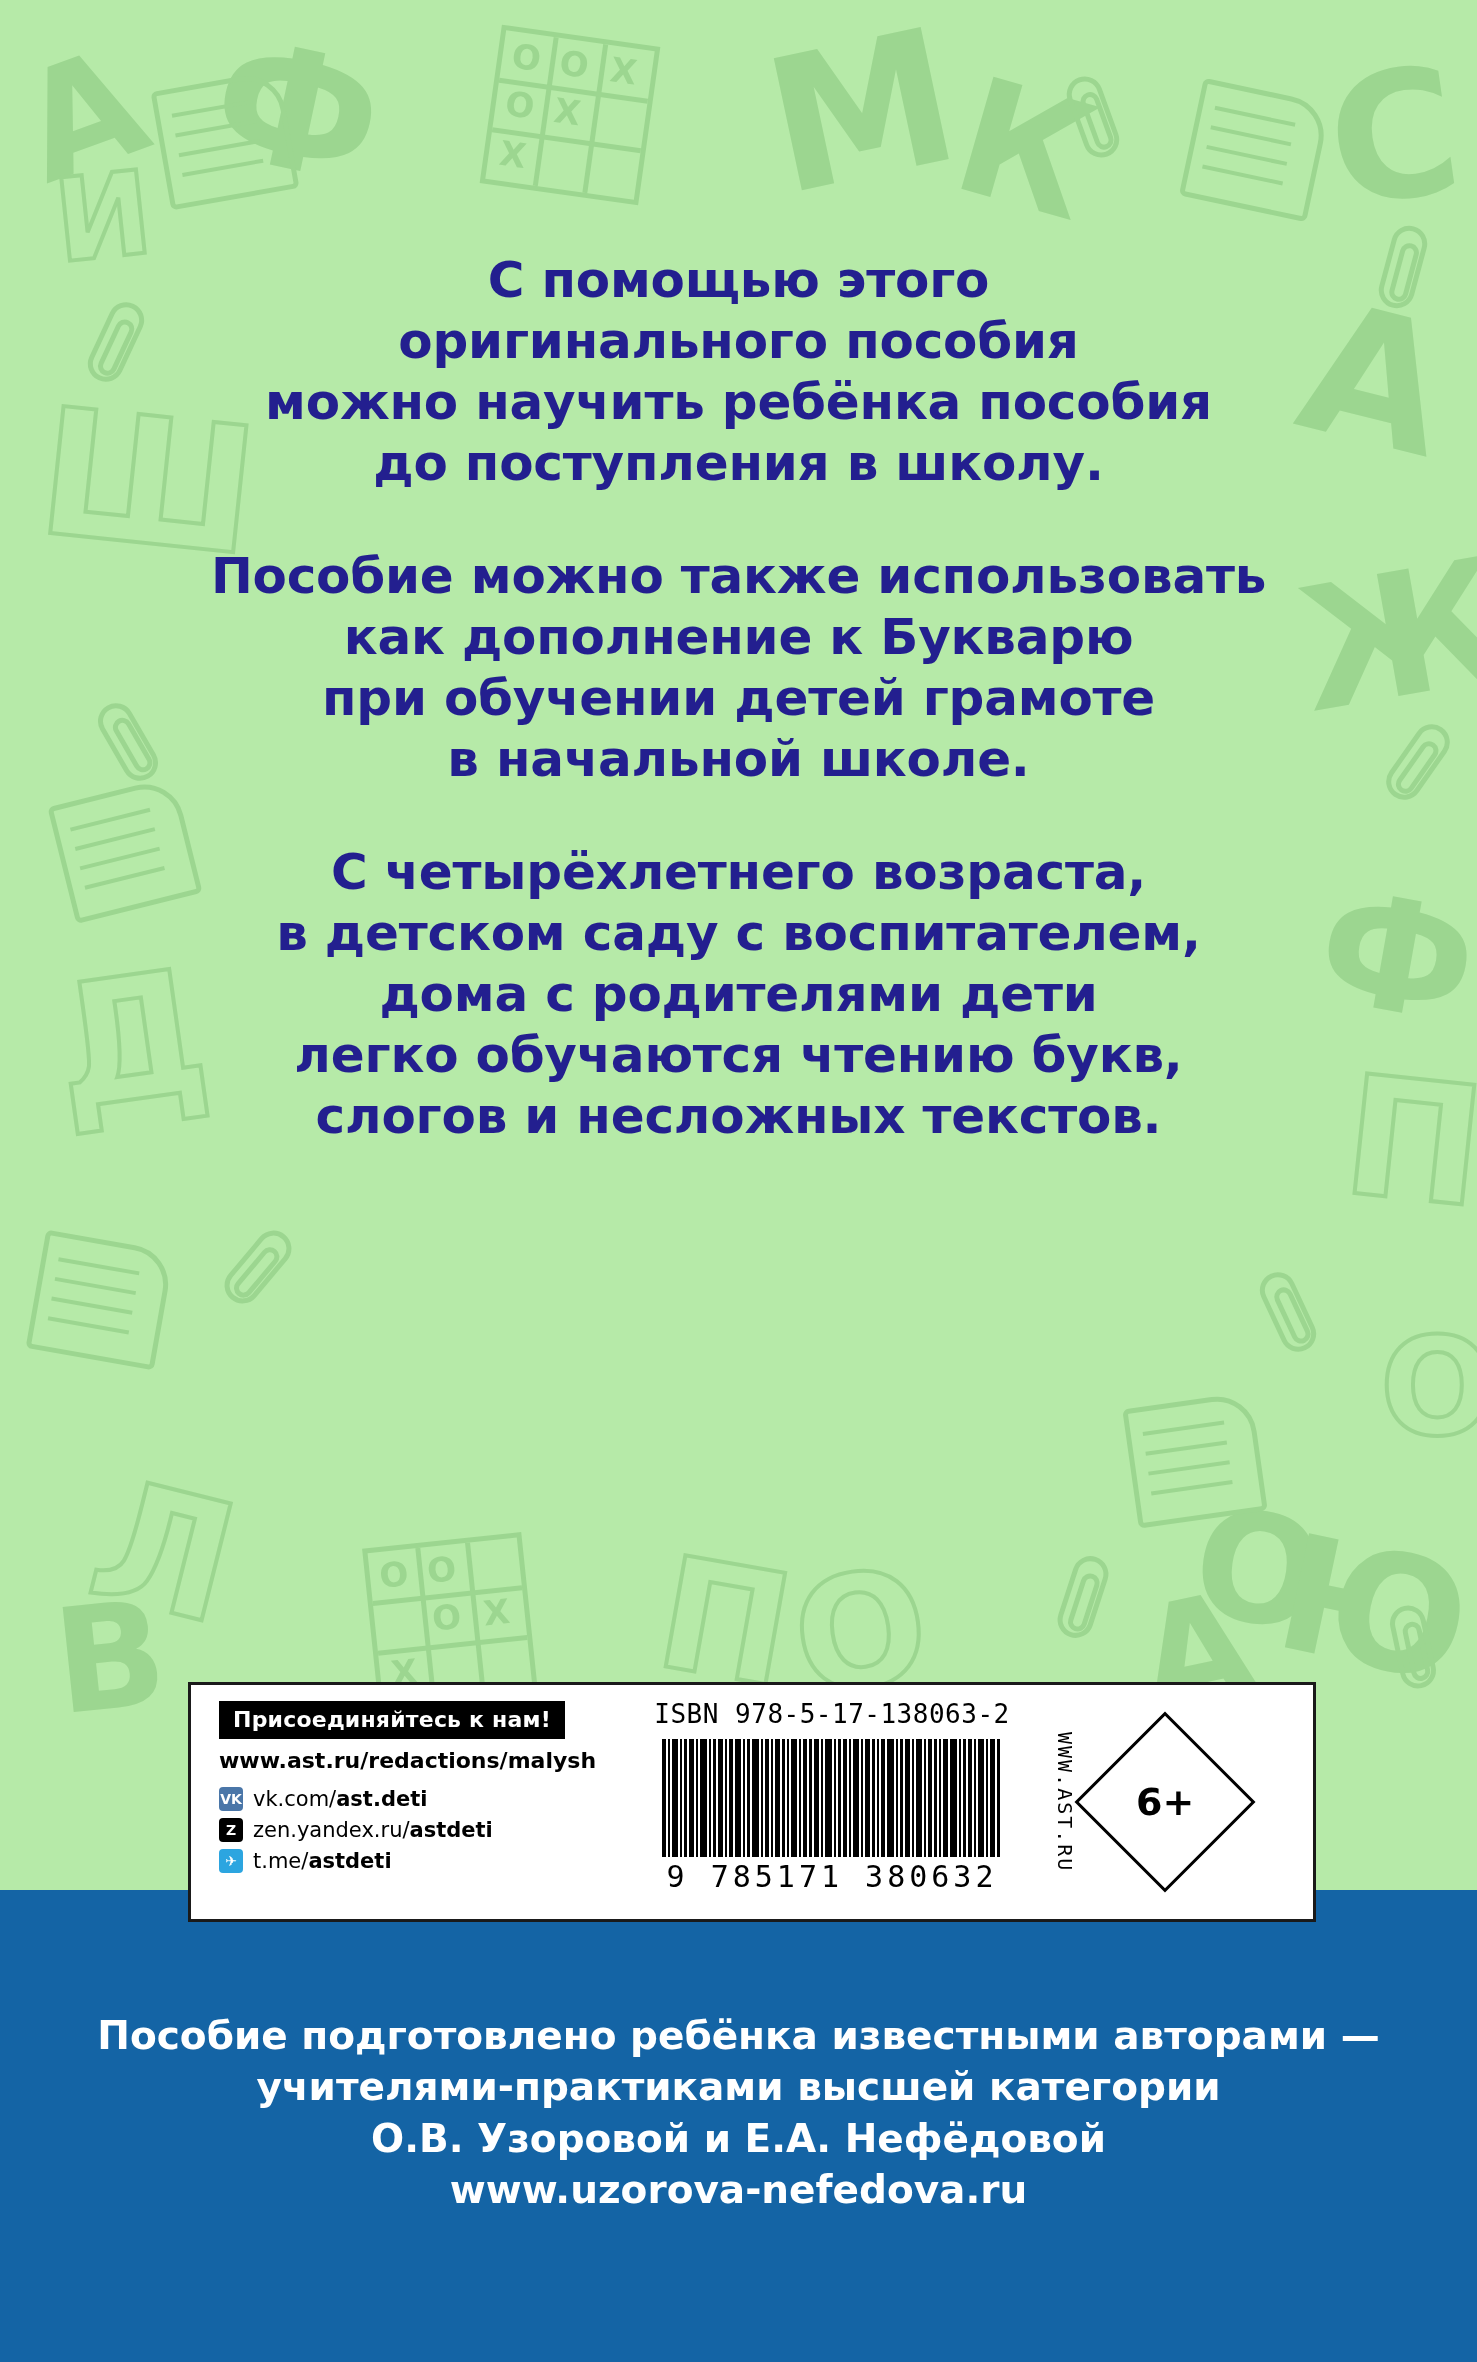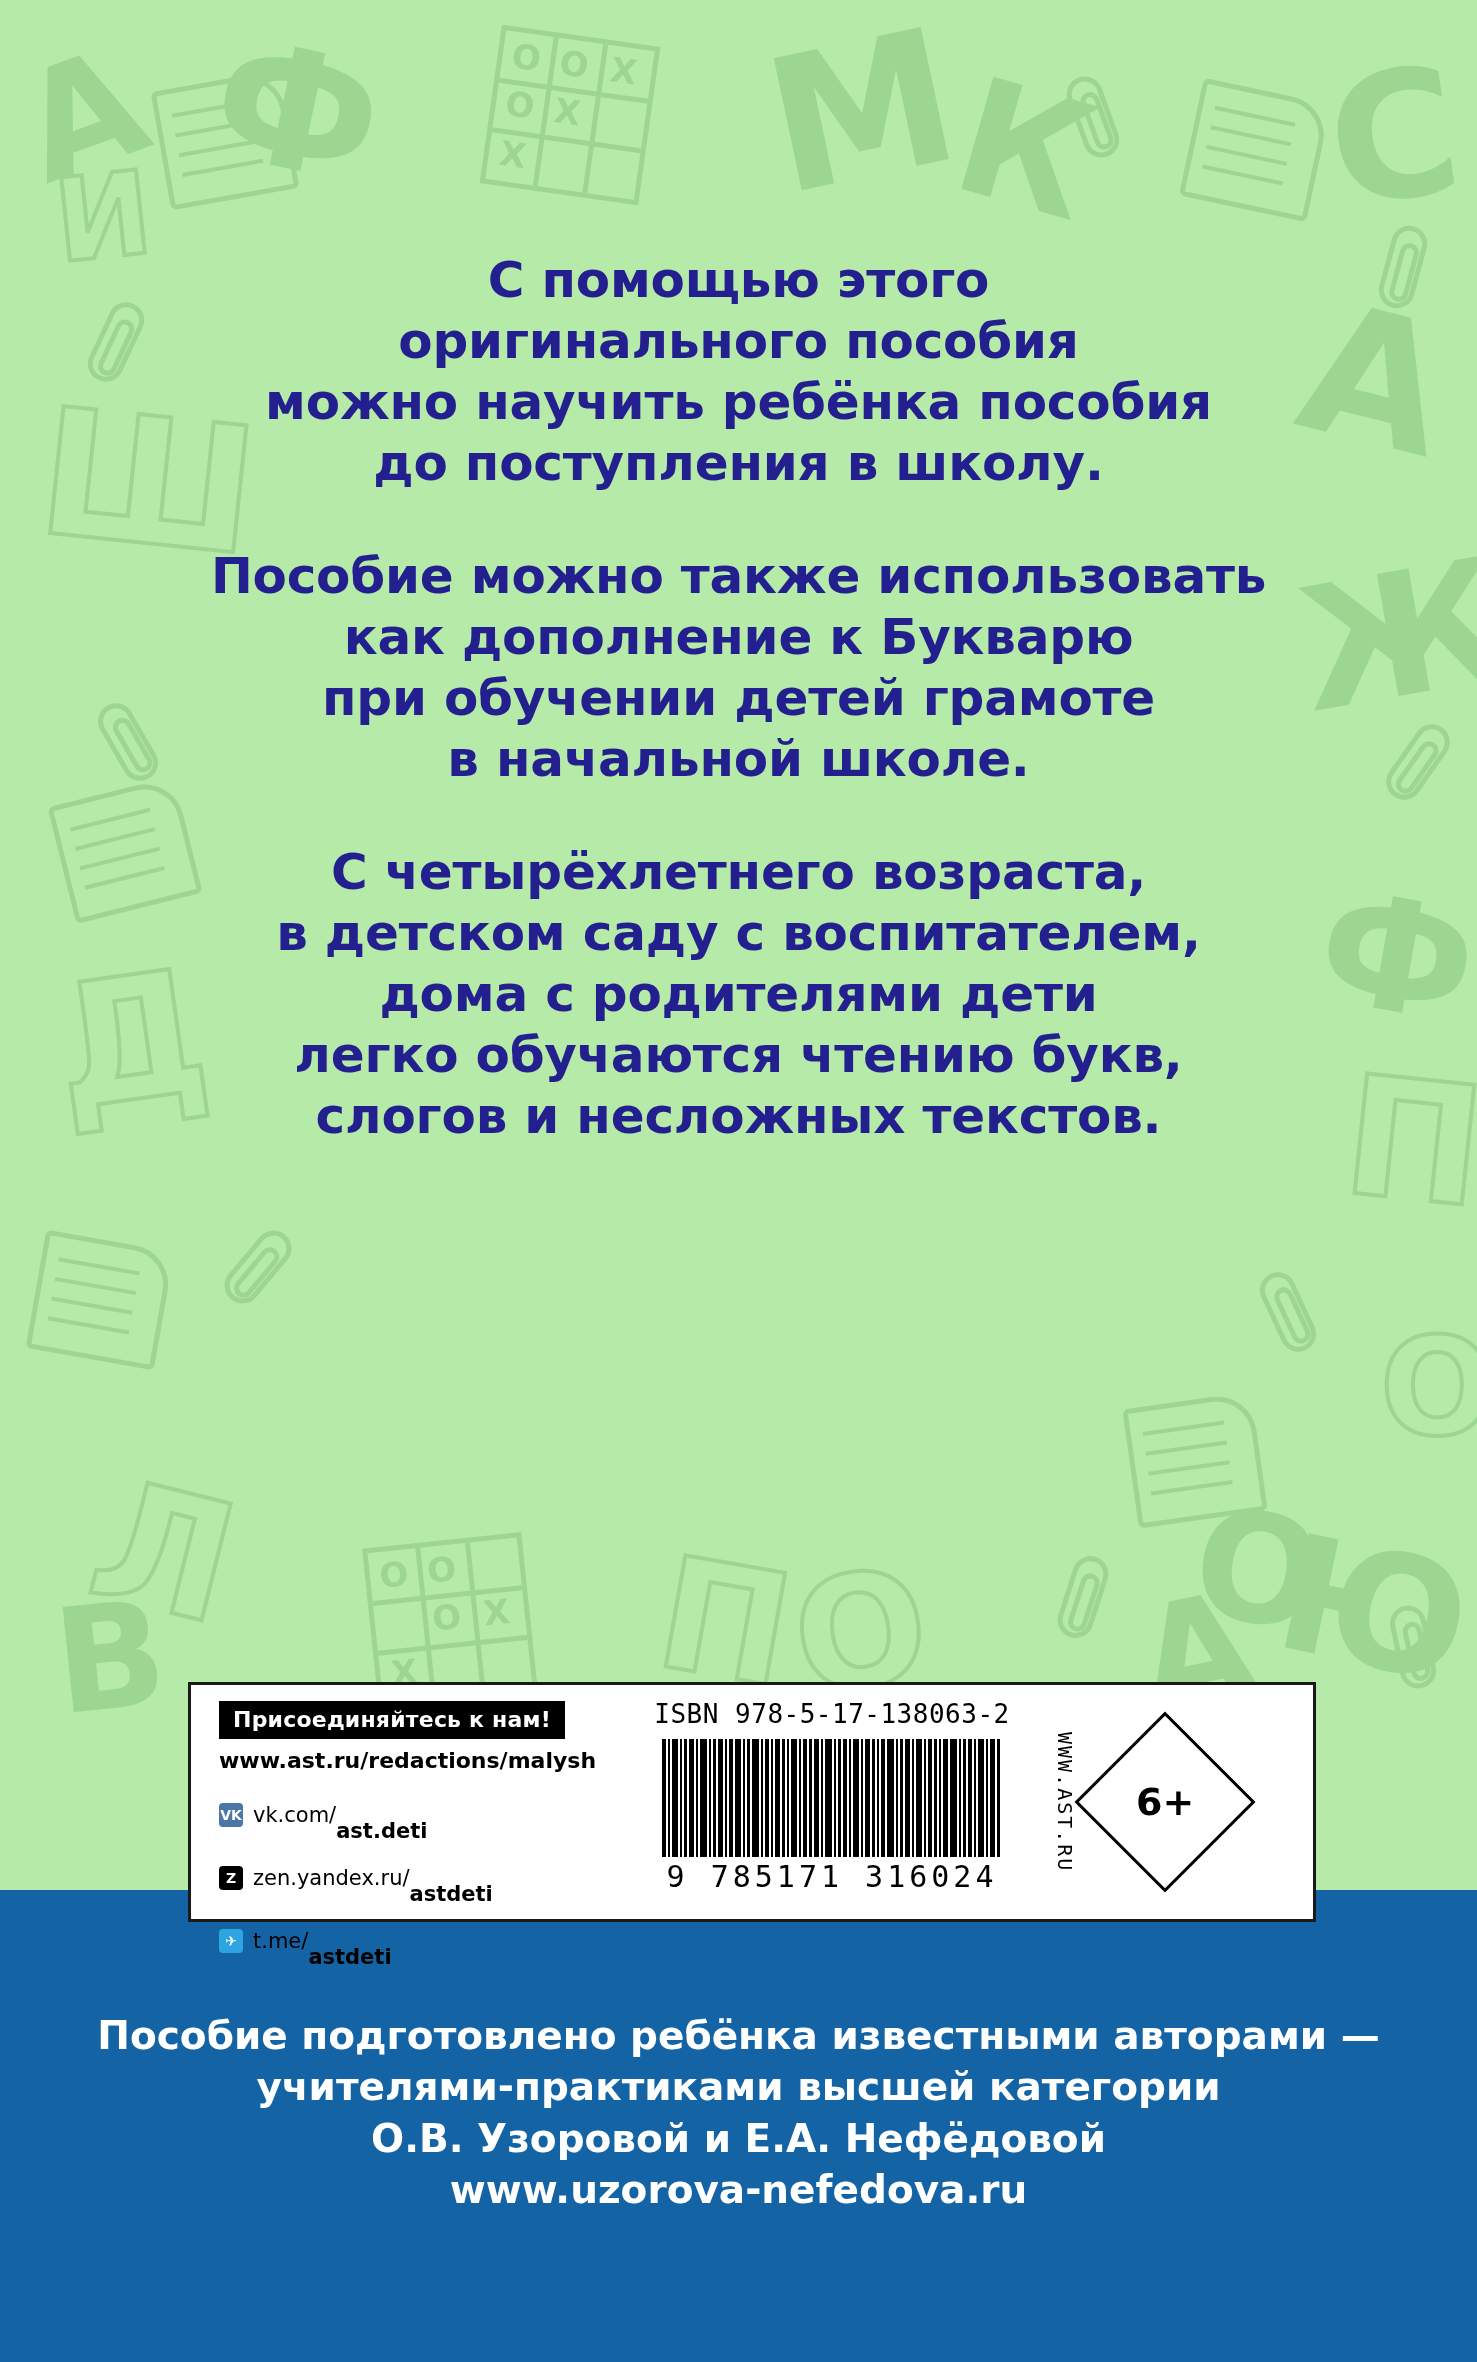--- a/index.html
+++ b/index.html
@@ -170,21 +170,21 @@
     align-items: center;
     justify-content: center;
     color: #fff;
     font-size: 14px;
     font-weight: bold;
     flex: none;
   }
   .sicon.vk { background: #4a76a8; }
   .sicon.zen { background: #000000; }
   .sicon.tg { background: #2ca5e0; }
-  .social-row b { font-weight: bold; margin-top: 32px; }
+  .social-row b { font-weight: bold; }
 
   .isbn-center {
     flex: 1;
     display: flex;
     flex-direction: column;
     align-items: center;
     padding-top: 14px;
   }
   .isbn-text {
     font-family: "DejaVu Sans Mono", monospace;
@@ -466,21 +466,21 @@
           <span style="width:7px"></span>
         <span style="width:2px"></span>
           <span style="width:3px"></span>
           <span style="width:4px"></span>
           <span style="width:2px"></span>
         <span style="width:6px"></span>
           <span style="width:2px"></span>
           <span style="width:5px"></span>
           <span style="width:3px"></span>
       </div>
-      <div class="barcode-digits">9 785171 316024</div>
+      <div class="barcode-digits">9 785171 380632</div>
     </div>
 
     <div class="isbn-right">
       <div class="vert-url">WWW.AST.RU</div>
       <div class="age-badge">
         <span>6+</span>
       </div>
     </div>
   </div>
 

